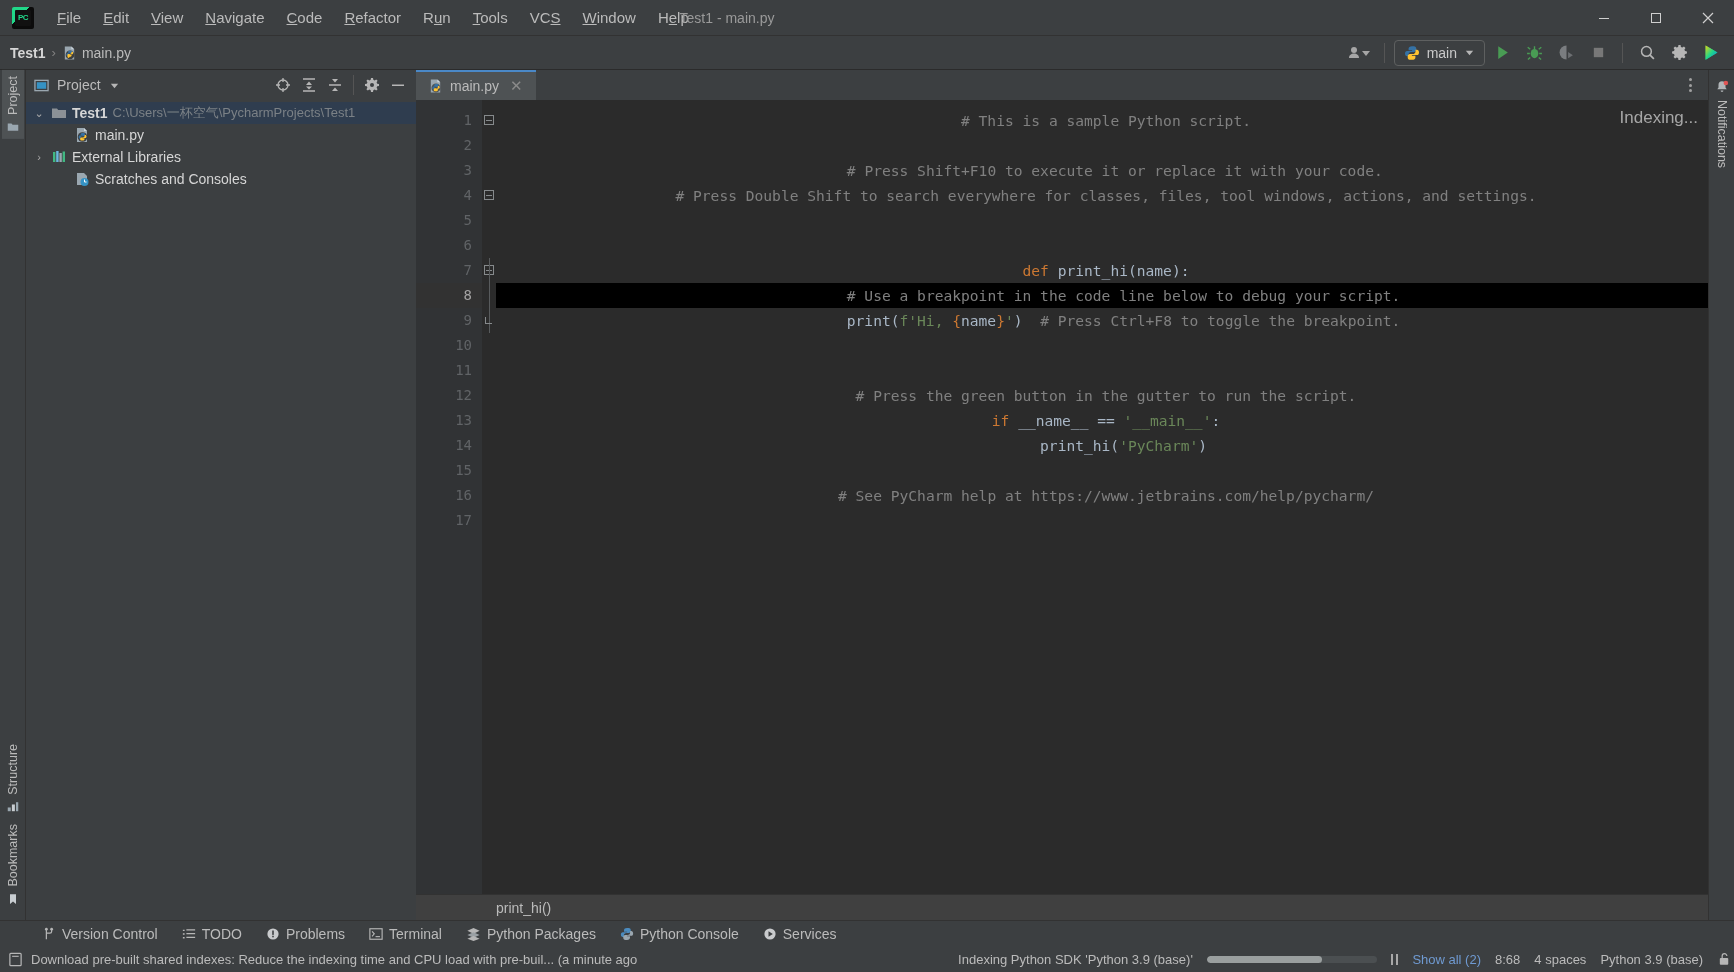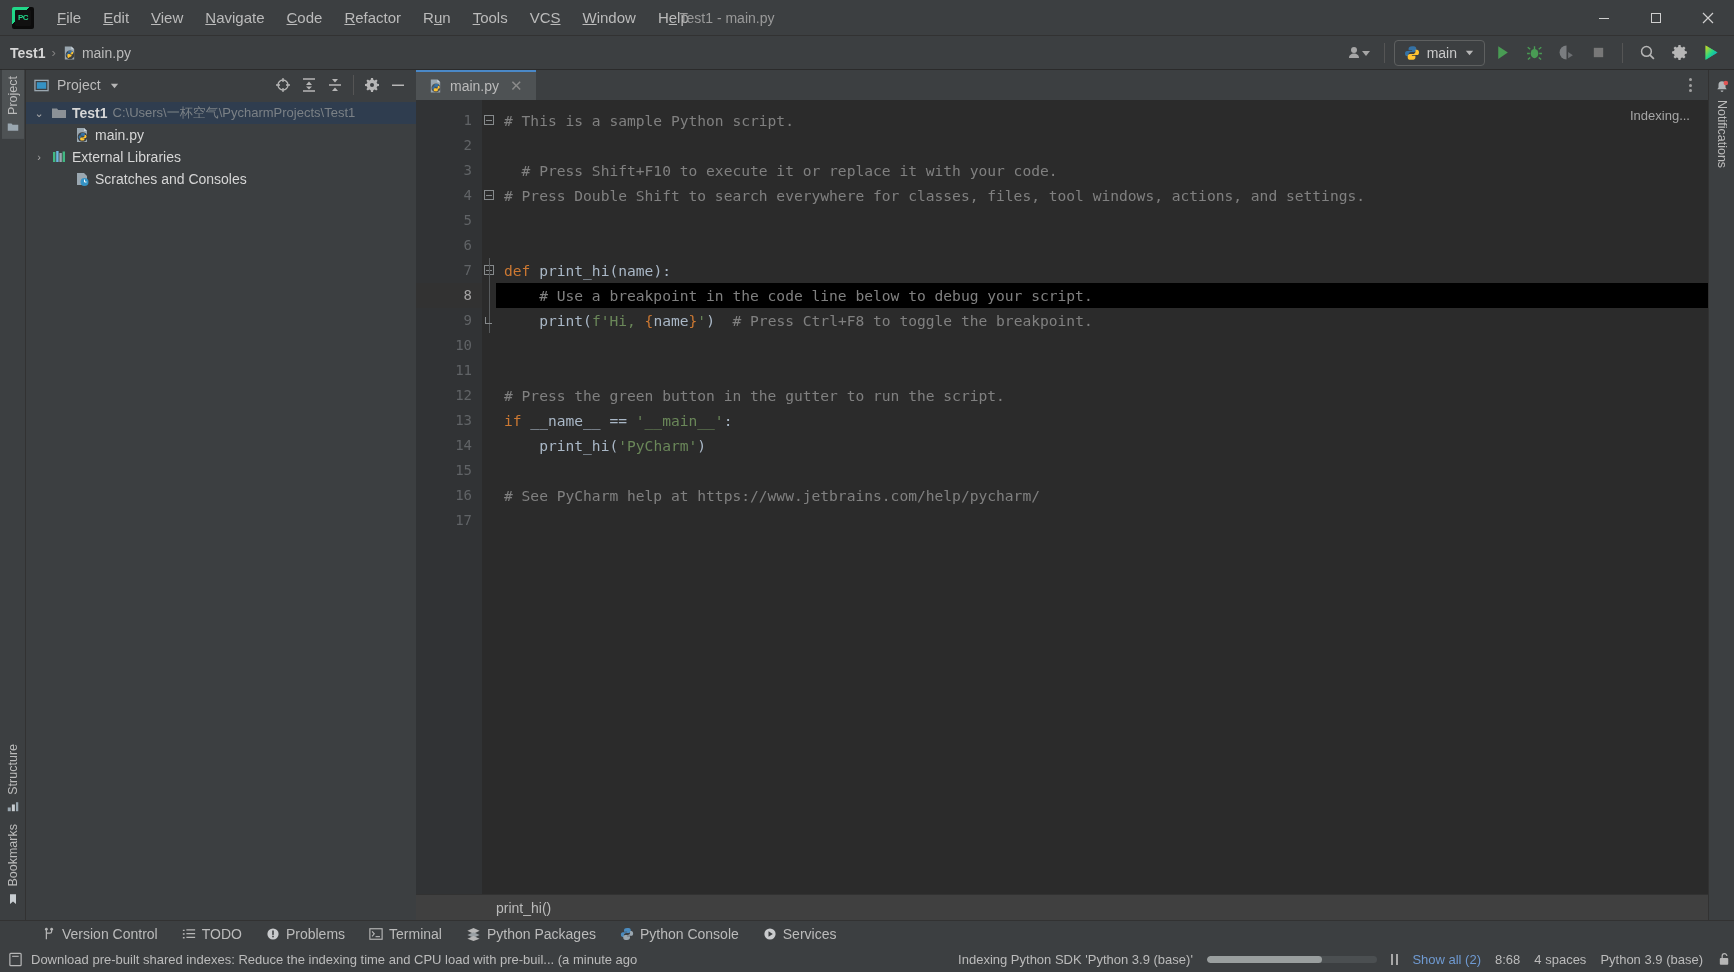--- a/index.html
+++ b/index.html
@@ -140,30 +140,30 @@
   }
   .fold-box::after { content:""; width:6px; height:1px; background:#868a8c; }
   .fold-line { position:absolute; left:6.5px; top:0; bottom:0; width:1px; background:#585b5d; }
   .fold-end { position:absolute; left:3px; top:9px; width:7px; height:7px; border-left:1px solid #868a8c; border-bottom:1px solid #868a8c; }
 
   .code {
     flex: 1; padding-top: 8px; font-family: "DejaVu Sans Mono", monospace;
     font-size: 14.6px; color: #a9b7c6; overflow: hidden; position: relative;
     white-space: pre;
   }
-  .cline { height: 25px; line-height: 25px; padding-left: 8px; }
+  .cline { height: 25px; line-height: 25px; padding-left: 8px; text-align: center; }
   .cline.cur { background: #000000; box-shadow: inset 0 0 0 0 transparent; }
   .cm { color: #808080; }       
   .kw { color: #cc7832; }       
   .st { color: #6a8759; }       
   .id { color: #a9b7c6; }
   .br { color: #cc7832; }
 
   .indexing {
-    position: absolute; right: 18px; top: 8px; color: #a6a6a6; font-size: 13px;
+    position: absolute; right: 10px; top: 8px; color: #a6a6a6; font-size: 17px;
   }
 
   .breadcrumb-bottom {
     height: 26px; background: #404040; display: flex; align-items: center;
     padding-left: 80px; color: #bbbbbb; font-size: 14px; flex: none;
     border-top: 1px solid #323232;
   }
 
   
   .toolbar-bottom {

